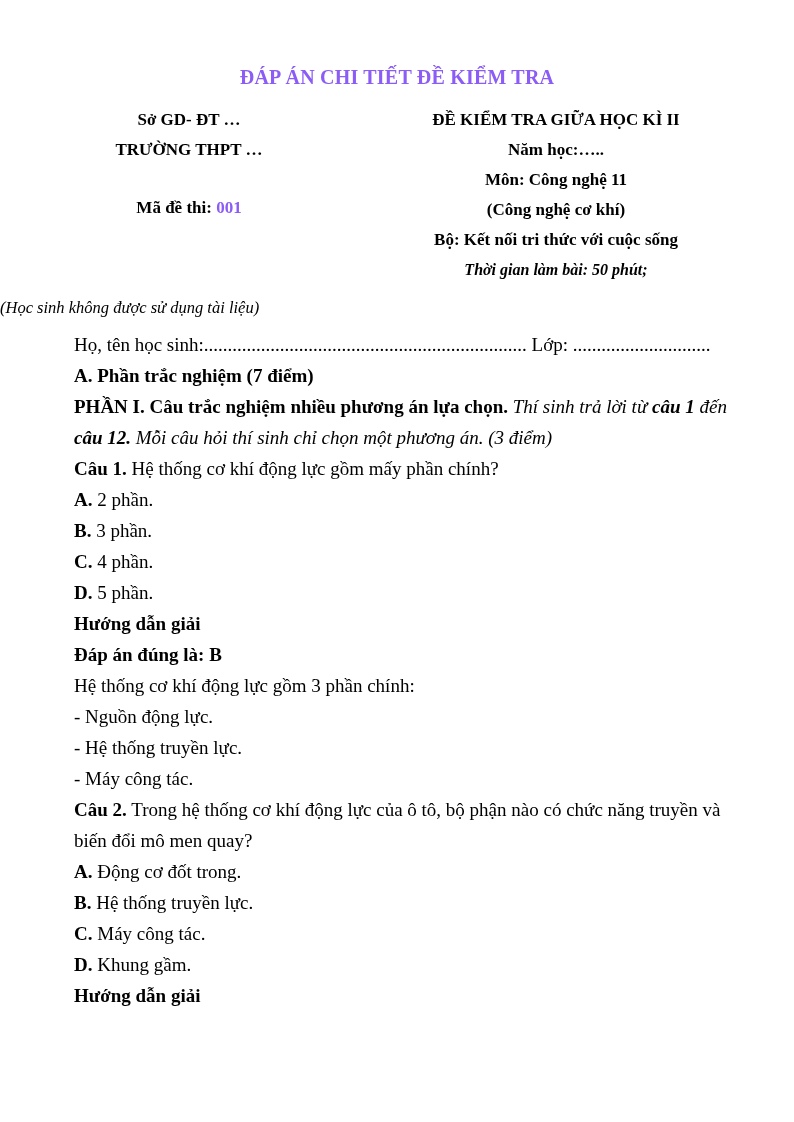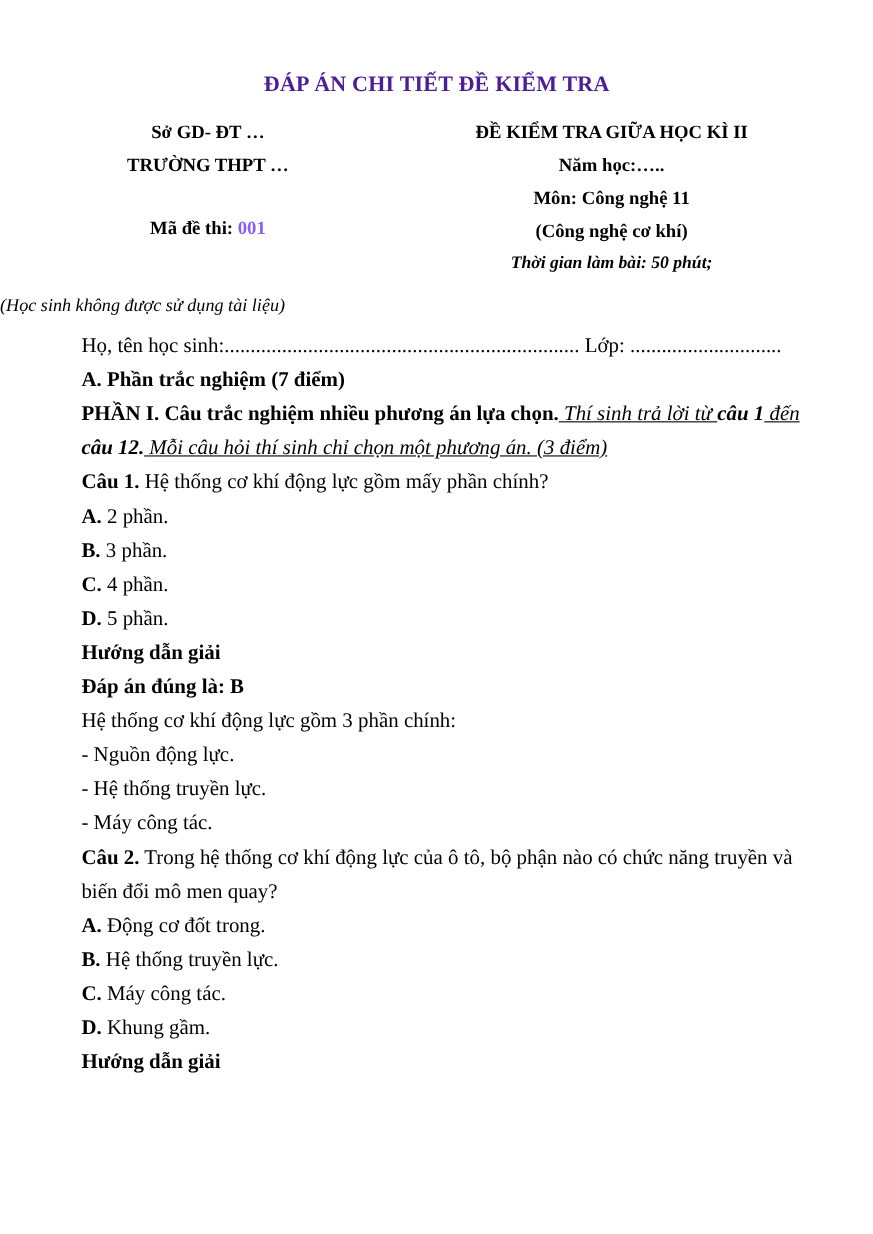--- a/index.html
+++ b/index.html
@@ -20,21 +20,21 @@
     width: 794px;
     height: 1122px;
     box-sizing: border-box;
     padding: 0;
     overflow: hidden;
   }
 
   
   .doc-title {
     text-align: center;
-    color: #4c1d95;
+    color: #8b5cf6;
     font-weight: bold;
     font-size: 20px;
     letter-spacing: 0.2px;
     margin: 0;
     padding-top: 66px;
   }
 
   
   .header-block {
     display: flex;
@@ -87,21 +87,21 @@
     padding-right: 58px;
     padding-top: 6px;
   }
   .p {
     font-size: 19px;
     line-height: 31px;
     margin: 0;
     text-align: left;
   }
   .p b { font-weight: bold; }
-  .p i { font-style: italic; text-decoration: underline; }
+  .p i { font-style: italic; }
   .p .bi { font-weight: bold; font-style: italic; }
 </style>
 </head>
 <body>
 
 <div class="page">
 
   <div class="doc-title">ĐÁP ÁN CHI TIẾT ĐỀ KIỂM TRA</div>
 
   <div class="header-block">
@@ -113,20 +113,21 @@
         <span>Mã đề thi:</span>
         <span class="code-red">001</span>
       </div>
     </div>
 
     <div class="header-right">
       <div class="hline">ĐỀ KIỂM TRA GIỮA HỌC KÌ II</div>
       <div class="hline">Năm học:…..</div>
       <div class="hline">Môn: Công nghệ 11</div>
       <div class="hline">(Công nghệ cơ khí)</div>
+      <div class="hline">Bộ: Kết nối tri thức với cuộc sống</div>
       <div class="hline-italic">Thời gian làm bài: 50 phút;</div>
     </div>
 
   </div>
 
   <div class="notice">(Học sinh không được sử dụng tài liệu)</div>
 
   <div class="body-block">
 
     <p class="p"><span>Họ, tên học sinh:</span><span>....................................................................</span>

